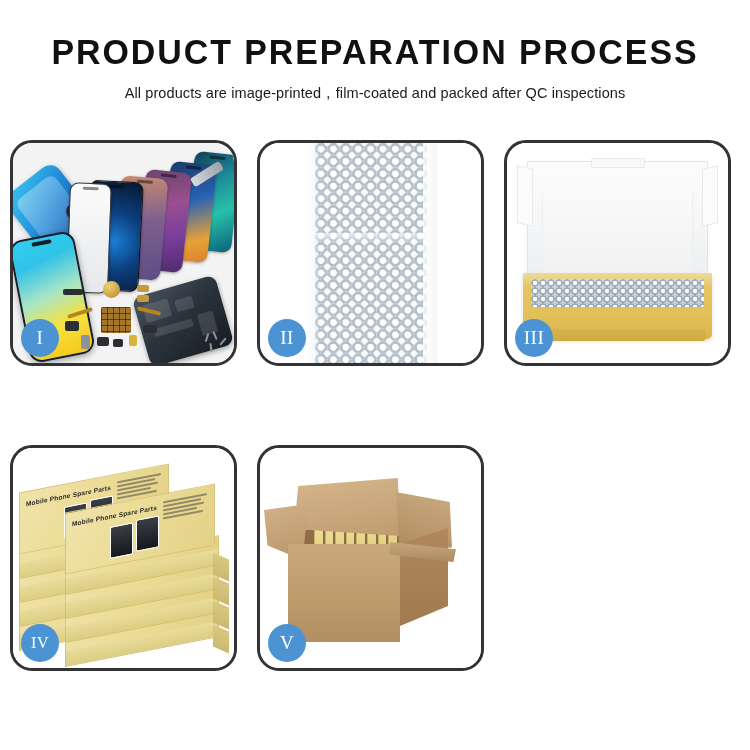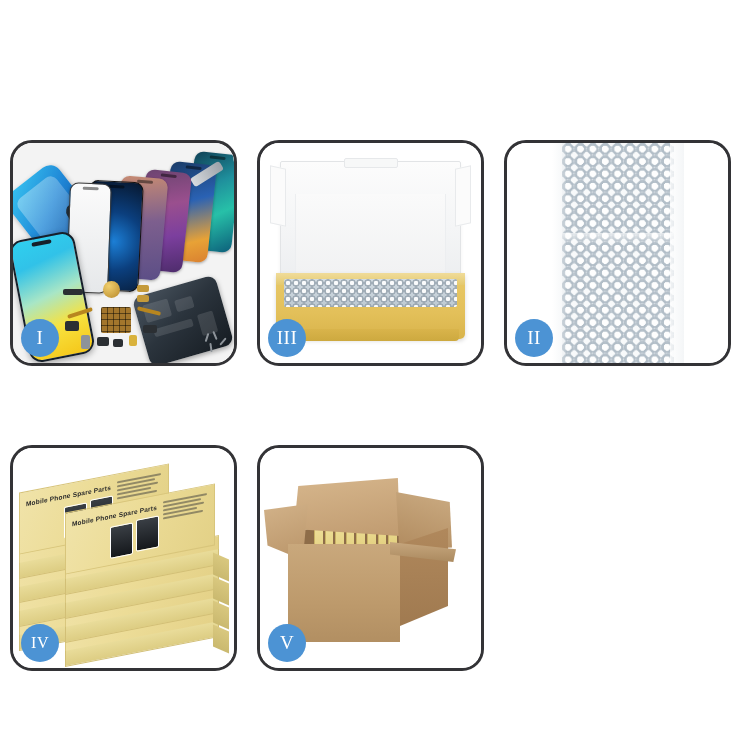--- a/index.html
+++ b/index.html
@@ -221,20 +221,24 @@
   .sl-tab{position:absolute;width:14px;height:22px;background:rgba(120,92,58,.45);}
   .sl-sheet{position:absolute;right:-2px;top:-6px;width:60px;height:40px;
         background:linear-gradient(160deg,rgba(255,255,255,.95),rgba(238,240,242,.75));
         clip-path:polygon(16% 0,100% 12%,86% 100%,0 66%);}
 </style>
 </head>
 <body>
 
 <div class="page">
 
+  <div class="header">
+    <div class="title">PRODUCT PREPARATION PROCESS</div>
+    <div class="subtitle">All products are image-printed，film-coated and packed after QC inspections</div>
+  </div>
 
   <div class="grid">
 
     <div class="panel">
       <div class="stage p1">
         <div class="film">
           <div class="inner"></div>
             <div class="dark"></div>
         </div>
         <div class="fan">
@@ -286,46 +290,46 @@
           <i style="left:2px;top:2px;transform:rotate(18deg);"></i>
           <i style="left:10px;top:0;transform:rotate(-22deg);"></i>
           <i style="left:18px;top:6px;transform:rotate(40deg);"></i>
           <i style="left:6px;top:12px;transform:rotate(-8deg);"></i>
         </div>
       </div>
       <div class="badge">I</div>
     </div>
 
     <div class="panel">
+      <div class="stage p2">
+        <div class="wrapsheet">
+          <span class="wrapedge l"></span>
+            <span class="wrapedge r"></span>
+        </div>
+      </div>
+      <div class="badge">II</div>
+    </div>
+
+    <div class="panel">
       <div class="stage p3">
         <div class="flatbox">
           <div class="fb-lid">
               <span class="tab"></span>
               <span class="innerpanel"></span>
             </div>
           <div class="fb-wing l"></div>
           <div class="fb-wing r"></div>
           <div class="fb-tray">
             <span class="lip"></span>
             <span class="fb-fill"></span>
             <span class="fb-front"></span>
           </div>
         </div>
       </div>
       <div class="badge">III</div>
-    </div>
-
-    <div class="panel">
-      <div class="stage p2">
-        <div class="wrapsheet">
-          <span class="wrapedge l"></span>
-            <span class="wrapedge r"></span>
-        </div>
-      </div>
-      <div class="badge">II</div>
     </div>
 
     <div class="panel">
       <div class="stage p4">
         <div class="stack">
           <div class="sbox" style="left:0;top:144px;">
               <span class="top"></span>
               <span class="front"></span>
               <span class="side"></span>
             </div>

